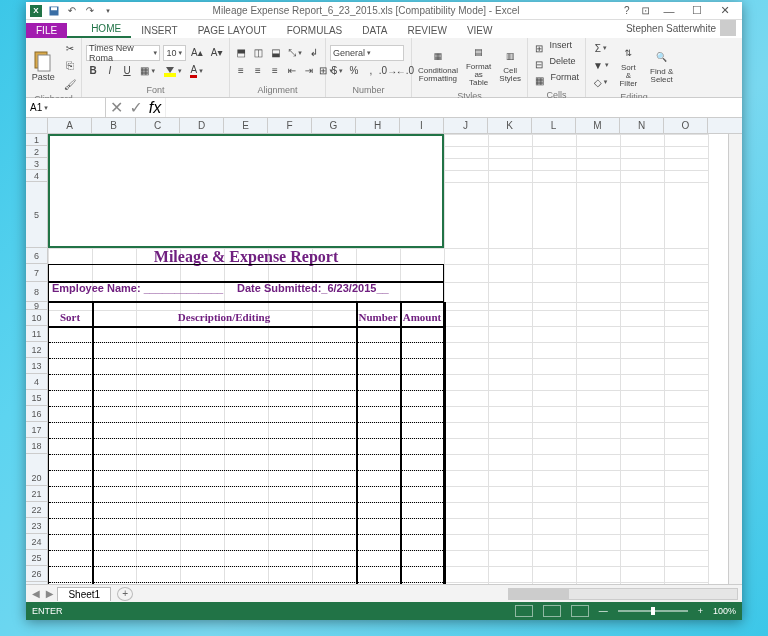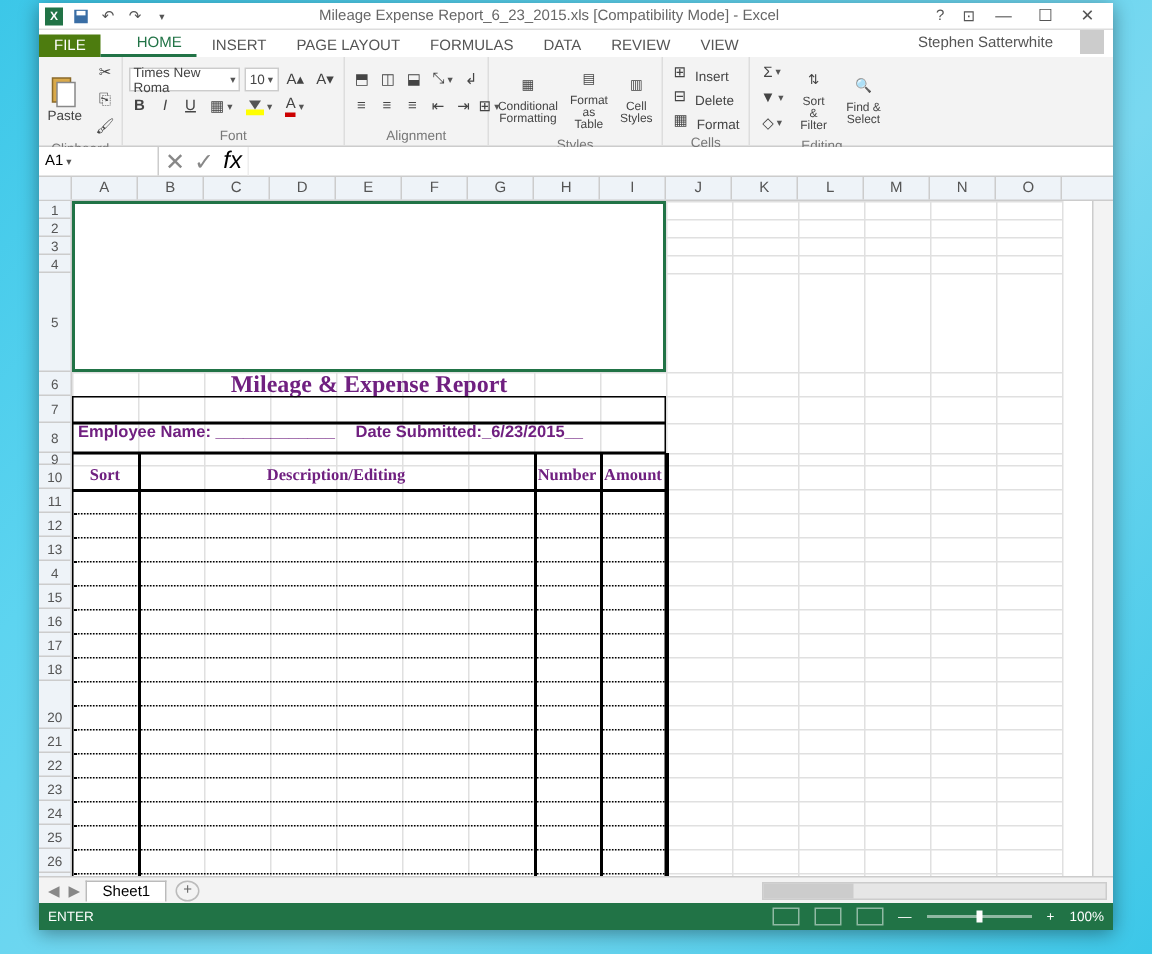--- a/index.html
+++ b/index.html
@@ -10,31 +10,31 @@
 .titlebar .qat { display: flex; gap: 6px; align-items: center; }
 .titlebar .qat span { width: 12px; height: 12px; display: inline-flex; align-items: center; justify-content: center; }
 .titlebar .title { flex: 1; text-align: center; color: #666; }
 .titlebar .winctl { display: flex; gap: 2px; }
 .titlebar .winctl span { width: 26px; height: 16px; display: inline-flex; align-items: center; justify-content: center; font-size: 11px; color: #555; }
 .titlebar .winctl span.close { color: #555; }
 .excel-ico { background: #217346; color: #fff; width: 14px; height: 14px; font-size: 8px; display: inline-flex; align-items: center; justify-content: center; font-weight: bold; }
 
 .menutabs { height: 18px; background: #fff; display: flex; align-items: flex-end; font-size: 10px; }
 .menutabs .tab { padding: 2px 10px; color: #555; cursor: pointer; }
-.menutabs .tab.file { background: #4d7c0f; color: #fff; }
+.menutabs .tab.file { background: #a21caf; color: #fff; }
 .menutabs .tab.active { color: #217346; border-bottom: 2px solid #217346; padding-left: 24px; }
 .menutabs .spacer { flex: 1; }
-.menutabs .user { padding: 2px 6px; color: #555; display: flex; align-items: center; gap: 18px; }
+.menutabs .user { padding: 2px 6px; color: #555; display: flex; align-items: center; gap: 4px; }
 .menutabs .user .avatar { width: 16px; height: 16px; background: #ccc; }
 
 .ribbon { height: 60px; background: #f3f3f3; border-bottom: 1px solid #ccc; display: flex; font-size: 9px; color: #444; }
 .group { border-right: 1px solid #ddd; padding: 2px 4px; display: flex; flex-direction: column; justify-content: space-between; }
 .group .rows { flex: 1; display: flex; flex-direction: column; justify-content: center; gap: 2px; }
 .group .label { text-align: center; color: #777; font-size: 9px; padding-top: 2px; }
-.row { display: flex; align-items: flex-end; gap: 3px; }
+.row { display: flex; align-items: flex-start; gap: 3px; }
 .btn { border: 1px solid #ccc; background: #fff; padding: 1px 3px; min-width: 14px; height: 16px; display: inline-flex; align-items: center; justify-content: center; font-size: 10px; }
 .btn.flat { border: none; background: transparent; }
 .iconsvg { width: 12px; height: 12px; }
 .bigbtn { display: flex; flex-direction: column; align-items: center; justify-content: center; padding: 2px 4px; gap: 1px; }
 .bigbtn .ico { width: 20px; height: 20px; display: flex; align-items: center; justify-content: center; }
 .fontname { width: 80px; height: 16px; border: 1px solid #ccc; background: #fff; font-size: 9px; padding: 0 2px; display: flex; align-items: center; }
 .fontsize { width: 24px; height: 16px; border: 1px solid #ccc; background: #fff; font-size: 9px; padding: 0 2px; display: flex; align-items: center; justify-content: center; }
 .dd::after { content: "▾"; font-size: 7px; margin-left: 2px; color: #555; }
 
 .fbar { height: 20px; border-bottom: 1px solid #ccc; display: flex; align-items: stretch; background: #fff; }
@@ -178,20 +178,35 @@
           <span class="btn flat">≡</span>
           <span class="btn flat">≡</span>
           <span class="btn flat">⇤</span>
           <span class="btn flat">⇥</span>
           <span class="btn flat dd">⊞</span>
         </div>
       </div>
       <div class="label">Alignment</div>
     </div>
 
+    <div class="group" style="width:86px;">
+      <div class="rows">
+        <div class="row">
+            <div class="fontname dd" style="width:74px;">General</div>
+          </div>
+        <div class="row">
+          <span class="btn flat dd">$</span>
+          <span class="btn flat">%</span>
+          <span class="btn flat">,</span>
+          <span class="btn flat">.0→</span>
+          <span class="btn flat">←.0</span>
+        </div>
+      </div>
+      <div class="label">Number</div>
+    </div>
 
     <div class="group" style="width:116px;">
       <div class="rows" style="flex-direction:row;gap:0;">
         <div class="bigbtn">
           <div class="ico">▦</div>
             <span style="font-size:8px;text-align:center;line-height:1;">Conditional Formatting</span>
         </div>
         <div class="bigbtn">
           <div class="ico">▤</div>
             <span style="font-size:8px;text-align:center;line-height:1;">Format as Table</span>

